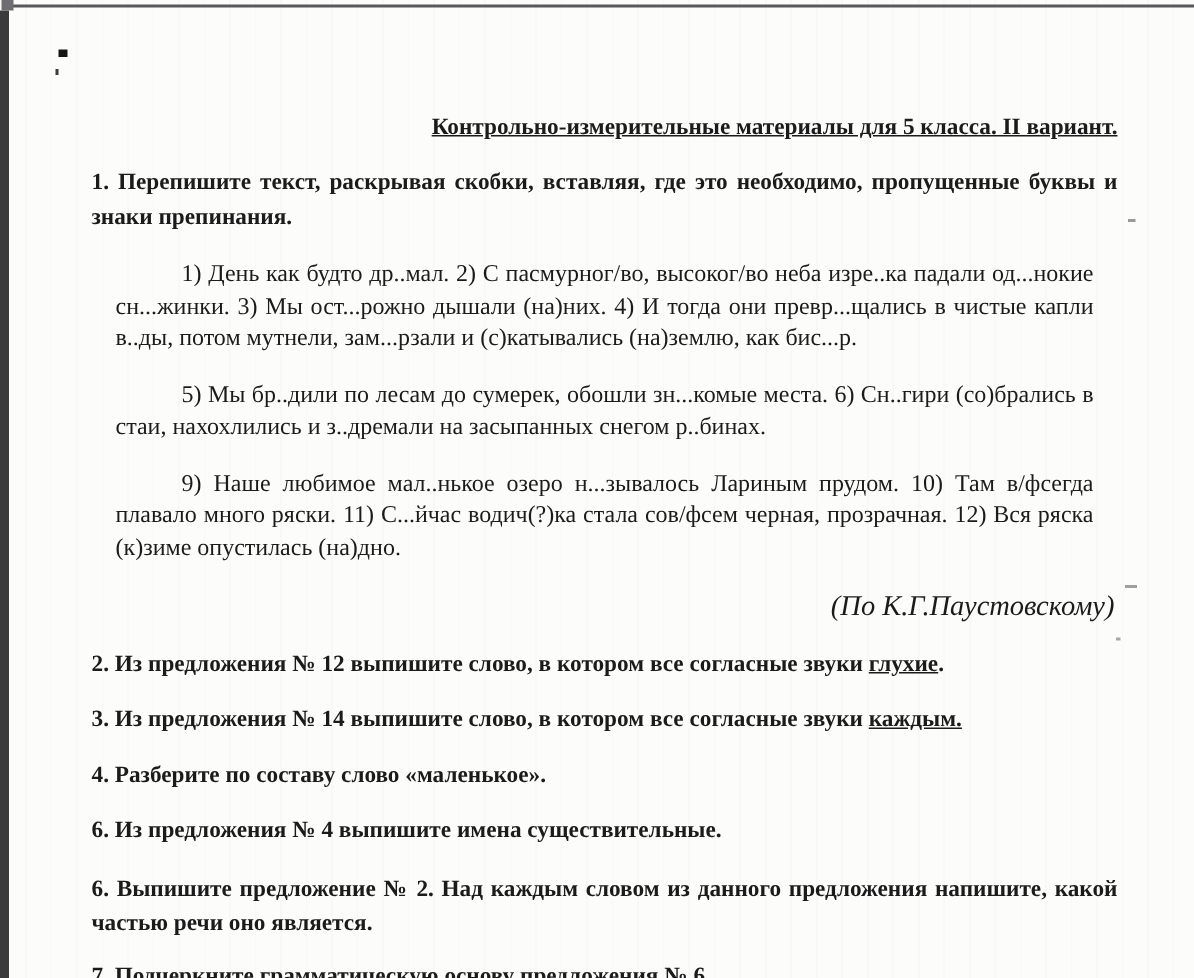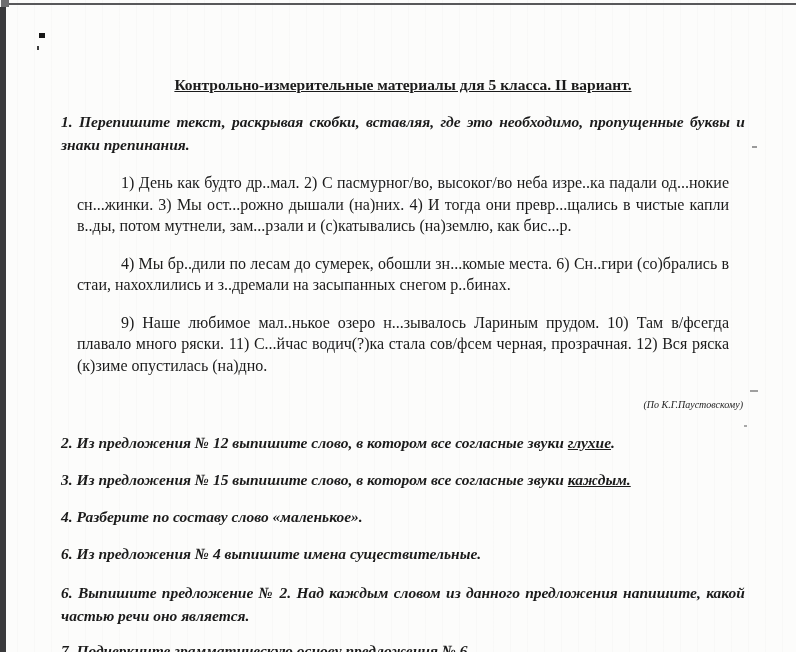--- a/index.html
+++ b/index.html
@@ -34,50 +34,49 @@
   .speck.s1 { left: 39px; top: 33px; width: 6px; height: 5px; }
   .speck.s2 { left: 37px; top: 46px; width: 2px; height: 4px; background: #3c3c3c; }
   .speck.s3 { left: 752px; top: 146px; width: 5px; height: 2px; background: #9a9a9a; }
   .speck.s4 { left: 750px; top: 390px; width: 8px; height: 2px; background: #9f9f9f; }
   .speck.s5 { left: 744px; top: 425px; width: 3px; height: 2px; background: #a8a8a8; }
 
   .content {
     position: absolute; left: 61px; top: 74px; width: 684px;
   }
   .title {
-    text-align: center;
+    text-align: right;
     font-weight: bold;
     font-size: 15.5px;
     line-height: 22px;
     text-decoration: underline;
     margin: 0 0 14px 0;
   }
   .task {
     font-weight: bold;
     font-size: 15.5px;
     line-height: 23px;
     text-align: justify;
     margin: 0 0 13px 0;
-    font-style: italic;
   }
   .task .u { text-decoration: underline; }
   .task.t1 { margin-bottom: 12px; }
   .dictation {
     font-size: 16px;
     line-height: 21.5px;
     text-align: justify;
     margin: 0;
   }
   .dictation p {
     margin: 16px;
     text-indent: 44px;
   }
   .attribution {
     font-style: italic;
-    font-size: 10px;
+    font-size: 19px;
     line-height: 22px;
     text-align: right;
     margin: 18px 2px 15px 0;
   }
   .tasks-lower .task { margin-bottom: 14px; }
   .tasks-lower .task.t6 { margin-bottom: 12px; margin-top: 16px; }
   .tasks-lower .task.t7 { margin-bottom: 0; }
 </style>
 </head>
 <body>
@@ -94,31 +93,31 @@
   <div class="speck s5"></div>
 
   <div class="content">
 
     <h1 class="title">Контрольно-измерительные материалы для 5 класса. II вариант.</h1>
 
     <p class="task t1"><span>1. Перепишите текст, раскрывая скобки, вставляя, где это необходимо, пропущенные буквы и знаки препинания.</span><span class="u"></span><span></span></p>
 
     <div class="dictation">
       <p>1) День как будто др..мал. 2) С пасмурног/во, высоког/во неба изре..ка падали од...нокие сн...жинки. 3) Мы ост...рожно дышали (на)них. 4) И тогда они превр...щались в чистые капли в..ды, потом мутнели, зам...рзали и (с)катывались (на)землю, как бис...р.</p>
-      <p>4) Мы бр..дили по лесам до сумерек, обошли зн...комые места. 6) Сн..гири (со)брались в стаи, нахохлились и з..дремали на засыпанных снегом р..бинах.</p>
+      <p>5) Мы бр..дили по лесам до сумерек, обошли зн...комые места. 6) Сн..гири (со)брались в стаи, нахохлились и з..дремали на засыпанных снегом р..бинах.</p>
       <p>9) Наше любимое мал..нькое озеро н...зывалось Лариным прудом. 10) Там в/фсегда плавало много ряски. 11) С...йчас водич(?)ка стала сов/фсем черная, прозрачная. 12) Вся ряска (к)зиме опустилась (на)дно.</p>
     </div>
 
     <p class="attribution">(По К.Г.Паустовскому)</p>
 
     <div class="tasks-lower">
 
       <p class="task t2"><span>2. Из предложения № 12 выпишите слово, в котором все согласные звуки </span><span class="u">глухие</span><span>.</span></p>
 
-      <p class="task t3"><span>3. Из предложения № 15 выпишите слово, в котором все согласные звуки </span><span class="u">каждым.</span><span></span></p>
+      <p class="task t3"><span>3. Из предложения № 14 выпишите слово, в котором все согласные звуки </span><span class="u">каждым.</span><span></span></p>
 
       <p class="task t4"><span>4. Разберите по составу слово «маленькое».</span><span class="u"></span><span></span></p>
 
       <p class="task t5"><span>6. Из предложения № 4 выпишите имена существительные.</span><span class="u"></span><span></span></p>
 
       <p class="task t6"><span>6. Выпишите предложение № 2. Над каждым словом из данного предложения напишите, какой частью речи оно является.</span><span class="u"></span><span></span></p>
 
       <p class="task t7"><span>7. Подчеркните грамматическую основу предложения № 6.</span><span class="u"></span><span></span></p>
 
     </div>

